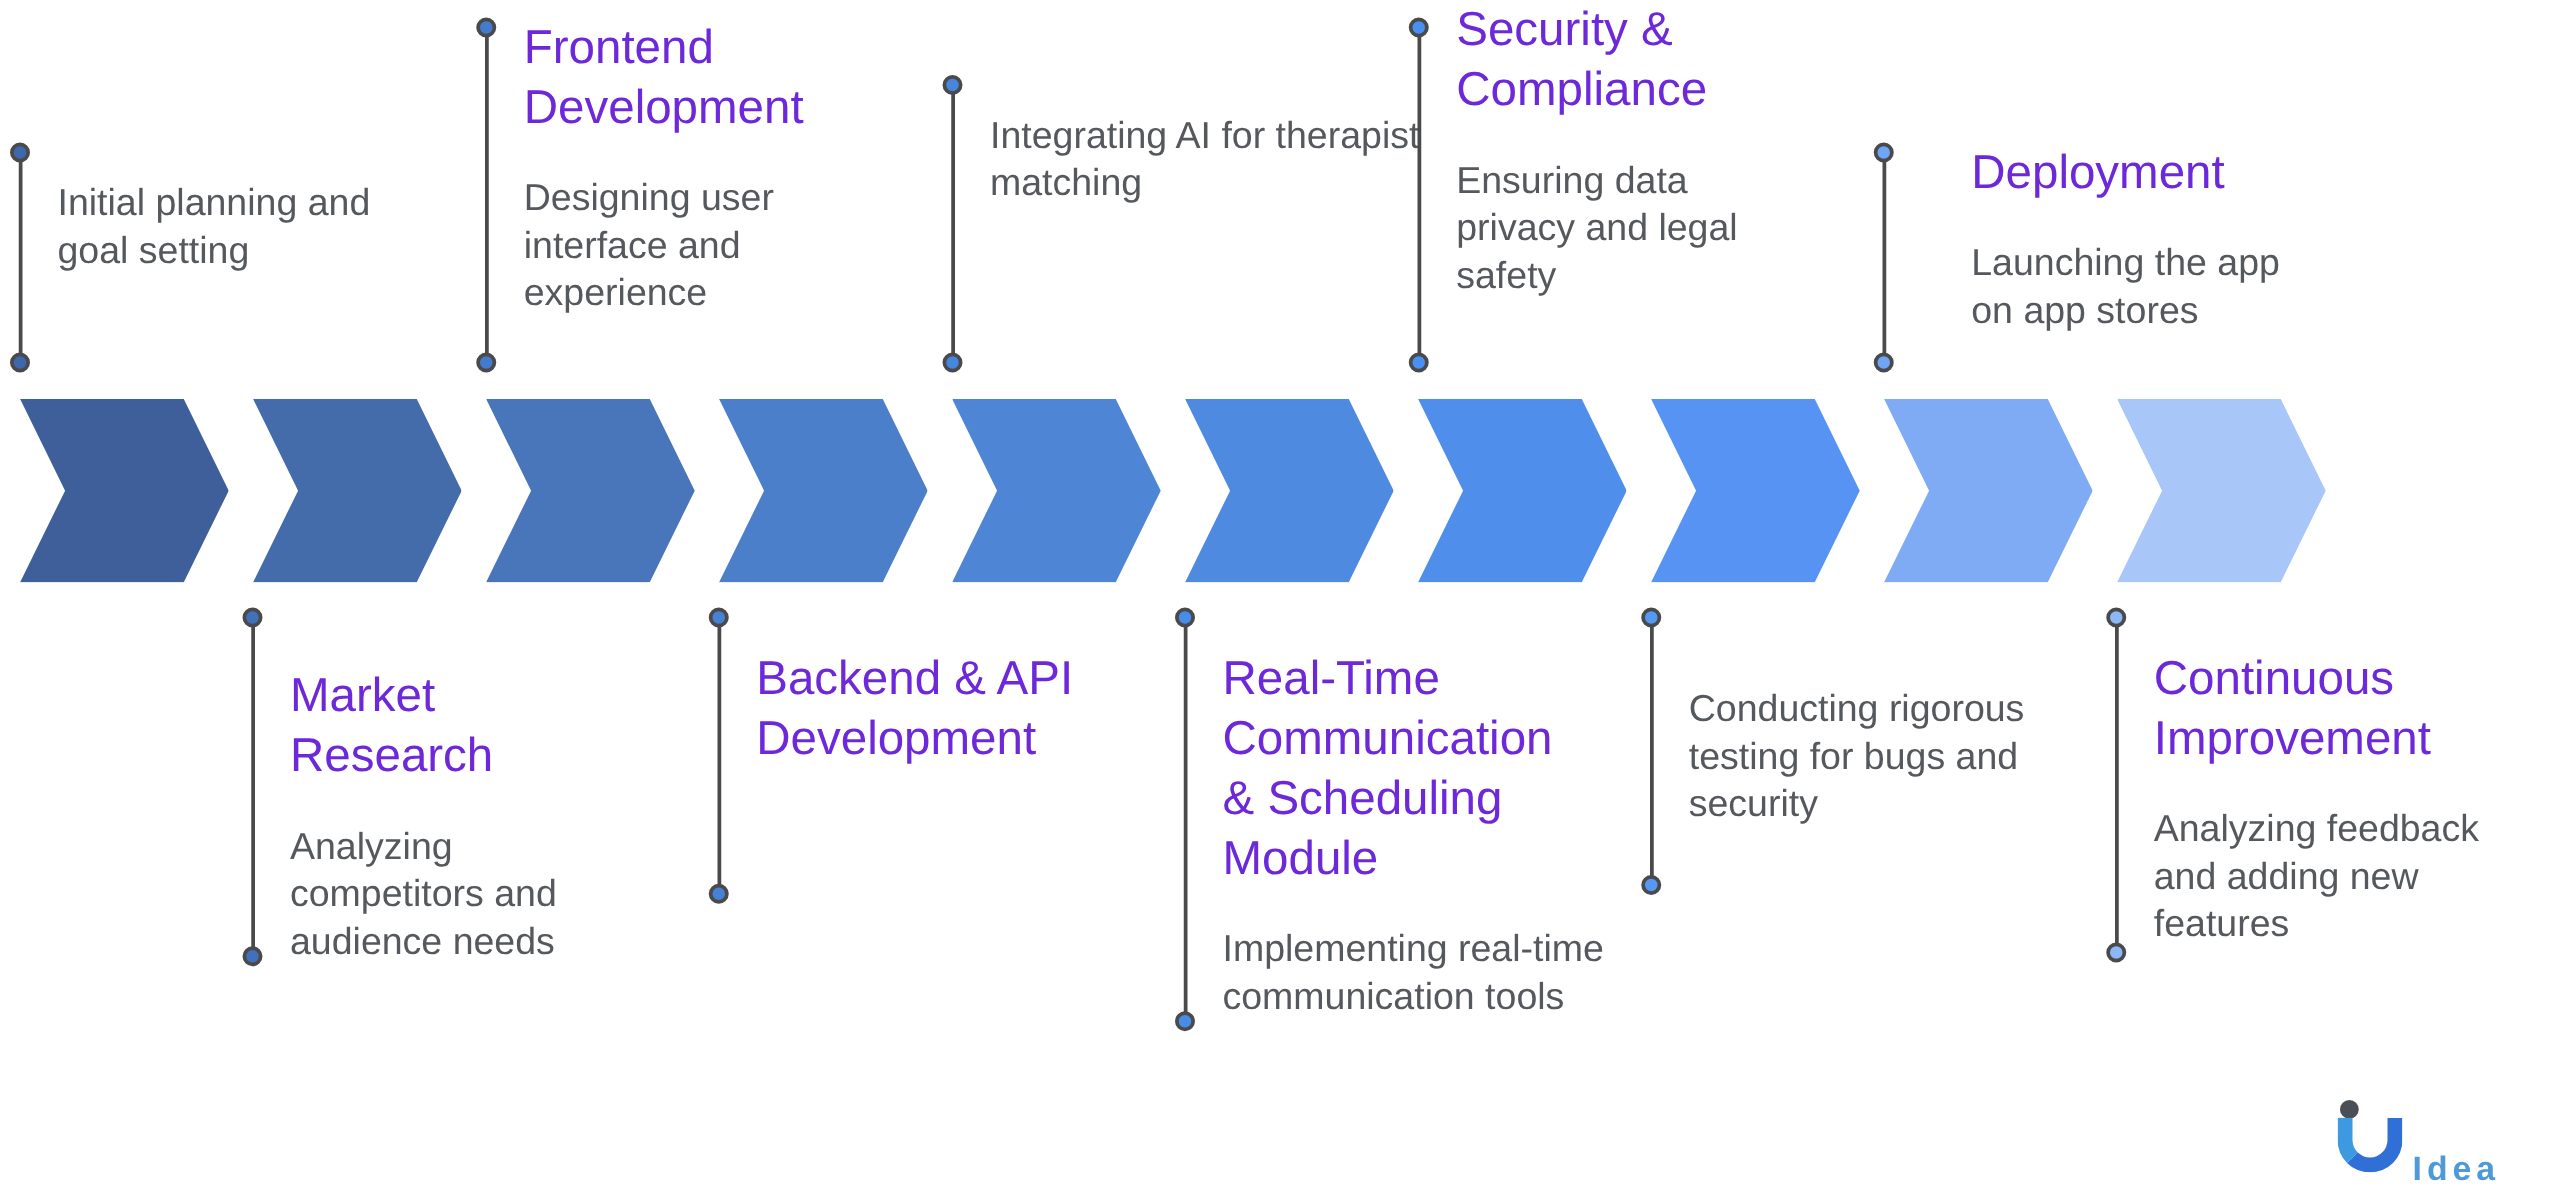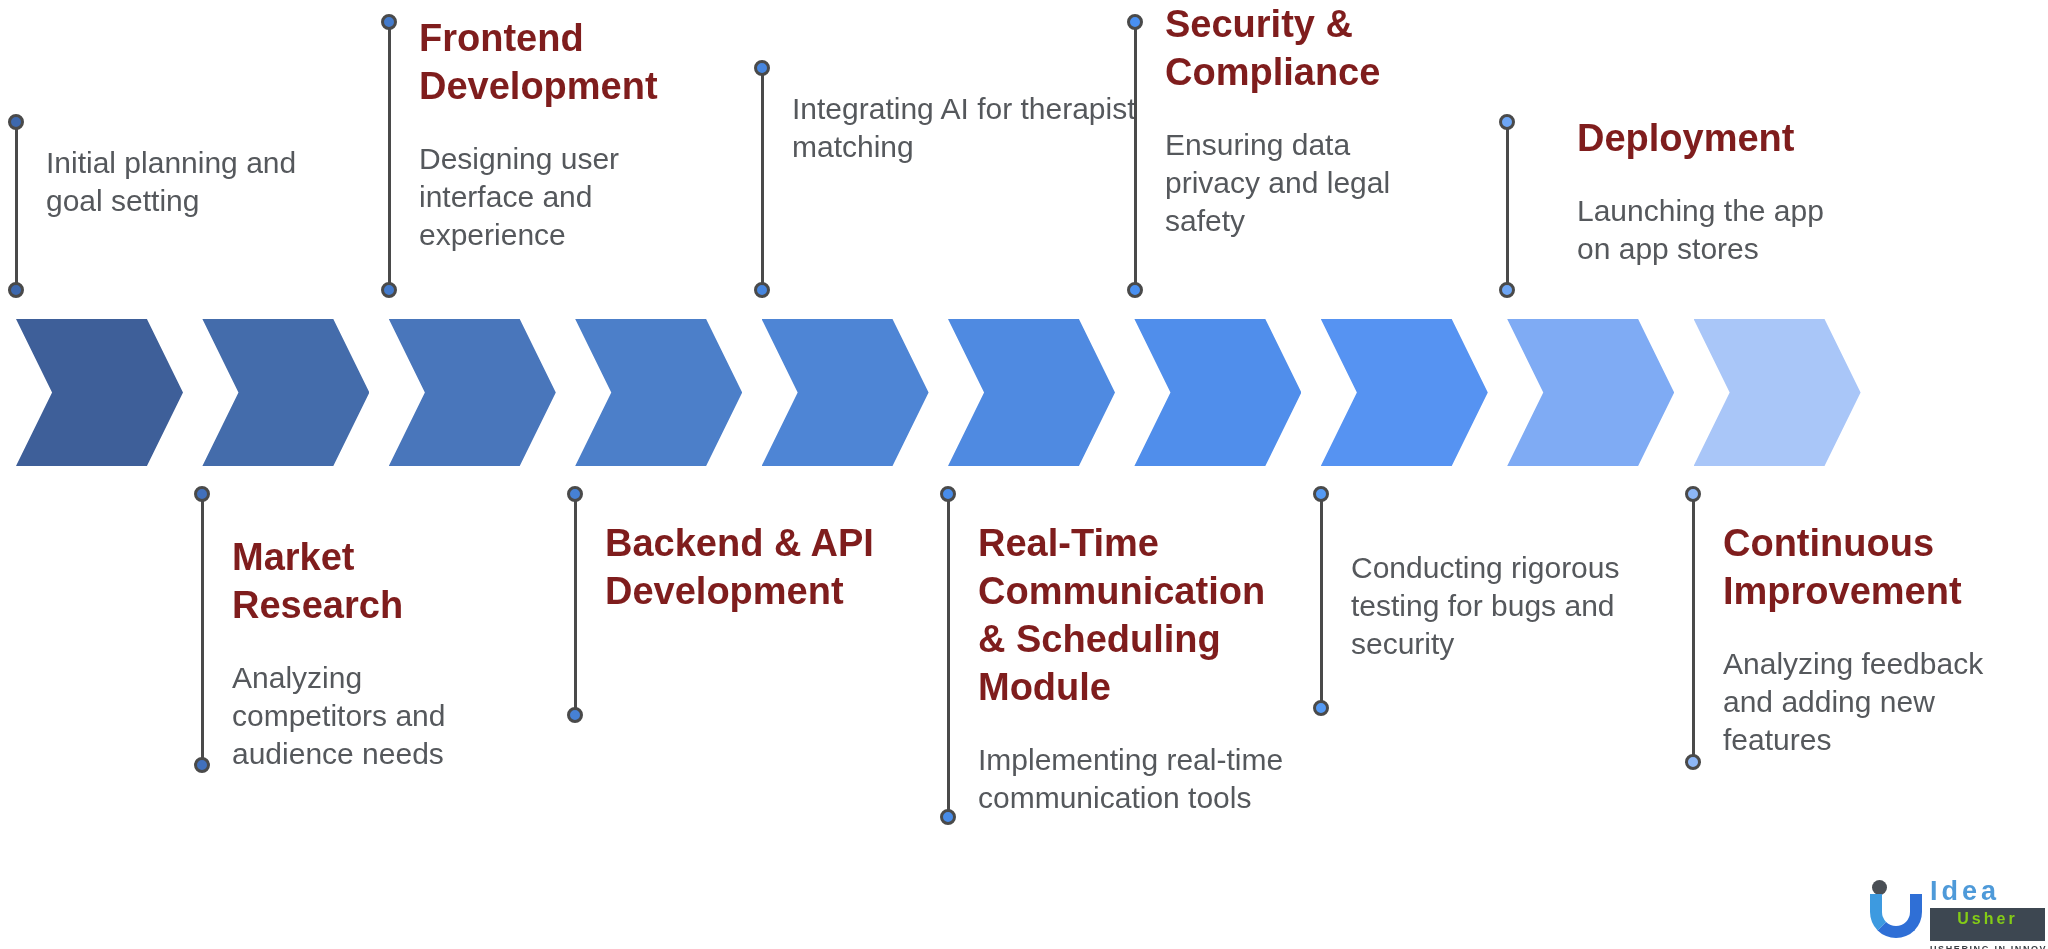--- a/index.html
+++ b/index.html
@@ -25,22 +25,22 @@
     position: absolute;
     width: 16px;
     height: 16px;
     border: 3px solid #4a4a4a;
     border-radius: 50%;
   }
   .milestone-text { position: absolute; }
   .milestone-title {
     font-size: 38px;
     line-height: 48px;
-    font-weight: bold;
-    color: #7f1d1d;
+    font-weight: normal;
+    color: #6d28d9;
     white-space: pre-line;
   }
   .milestone-desc {
     margin-top: 30px;
     font-size: 30px;
     line-height: 38px;
     font-weight: normal;
     color: #55585c;
     white-space: pre-line;
   }
@@ -181,19 +181,19 @@
 features</div>
       </div>
     </div>
 
   <div id="logo">
     <div id="logo-mark">
       <div id="logo-i-dot" style="background: rgb(74, 79, 85);"></div>
       <div id="logo-u" style="border-left-color: rgb(61, 154, 224); border-bottom-color: rgb(47, 111, 214); border-right-color: rgb(47, 111, 214);"></div>
     </div>
     <div id="logo-text">
-      <div id="logo-idea" style="color: rgb(78, 154, 217);">Idea</div>
+      <div id="logo-idea" style="color: rgb(78, 154, 217); margin-top: 44px;">Idea</div>
       <div id="logo-usher-box" style="background: rgb(61, 71, 81);">Usher</div>
       <div id="logo-tagline">USHERING IN INNOVATION</div>
     </div>
   </div>
 
 </div>
 
 </body></html>

